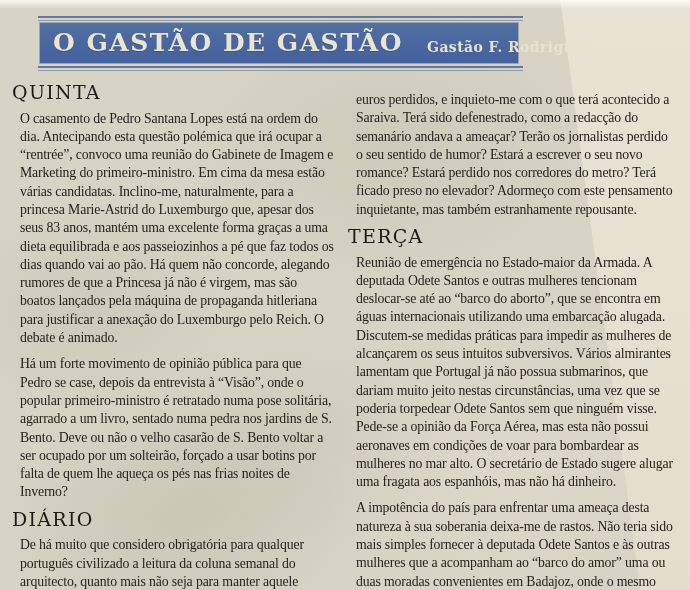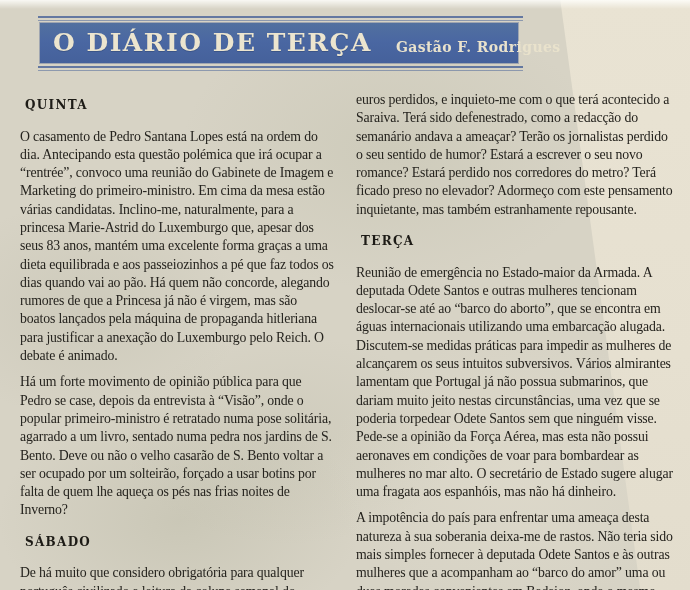--- a/index.html
+++ b/index.html
@@ -78,49 +78,49 @@
   .col-left{ width:330px; margin-right:6px; }
   .col-right{ width:336px; }
   .col p{
     margin:8px;
     font-size:13.8px;
     line-height:18.3px;
     letter-spacing:-0.15px;
     text-align:left;
   }
   .col h2{
-    margin:13px;
+    margin:0;
     font-family:"DejaVu Serif", serif;
-    font-weight:700;
-    font-size:12px;
+    font-weight:400;
+    font-size:19px;
     letter-spacing:1.3px;
     line-height:18.5px;
     color:#1d1b16;
   }
 </style>
 </head>
 <body>
 
 <div class="page">
   <div class="edge-strip"></div>
   <div class="top-sliver"></div>
 
   <div class="rule rule-top"></div>
   <div class="banner">
-    <span class="masthead-title">O DIÁRIO DE TERÇA</span>
+    <span class="masthead-title">O GASTÃO DE GASTÃO</span>
     <span class="masthead-author">Gastão F. Rodrigues</span>
   </div>
   <div class="rule rule-bottom"></div>
 
   <div class="columns">
     <div class="col col-left">
         <h2>QUINTA</h2>
         <p>O casamento de Pedro Santana Lopes está na ordem do dia. Antecipando esta questão polémica que irá ocupar a “rentrée”, convoco uma reunião do Gabinete de Imagem e Marketing do primeiro-ministro. Em cima da mesa estão várias candidatas. Inclino-me, naturalmente, para a princesa Marie-Astrid do Luxemburgo que, apesar dos seus 83 anos, mantém uma excelente forma graças a uma dieta equilibrada e aos passeiozinhos a pé que faz todos os dias quando vai ao pão. Há quem não concorde, alegando rumores de que a Princesa já não é virgem, mas são boatos lançados pela máquina de propaganda hitleriana para justificar a anexação do Luxemburgo pelo Reich. O debate é animado.</p>
         <p>Há um forte movimento de opinião pública para que Pedro se case, depois da entrevista à “Visão”, onde o popular primeiro-ministro é retratado numa pose solitária, agarrado a um livro, sentado numa pedra nos jardins de S. Bento. Deve ou não o velho casarão de S. Bento voltar a ser ocupado por um solteirão, forçado a usar botins por falta de quem lhe aqueça os pés nas frias noites de Inverno?</p>
-        <h2>SÁBADO</h2>
+        <h2>DIÁRIO</h2>
         <p>De há muito que considero obrigatória para qualquer português civilizado a leitura da coluna semanal do arquitecto, quanto mais não seja para manter aquele agradável sentido de superioridade intelectual que nos distingue de outras espécies de mamíferos. Choro os três</p>
       </div>
     <div class="col col-right">
         <p>euros perdidos, e inquieto-me com o que terá acontecido a Saraiva. Terá sido defenestrado, como a redacção do semanário andava a ameaçar? Terão os jornalistas perdido o seu sentido de humor? Estará a escrever o seu novo romance? Estará perdido nos corredores do metro? Terá ficado preso no elevador? Adormeço com este pensamento inquietante, mas também estranhamente repousante.</p>
         <h2>TERÇA</h2>
         <p>Reunião de emergência no Estado-maior da Armada. A deputada Odete Santos e outras mulheres tencionam deslocar-se até ao “barco do aborto”, que se encontra em águas internacionais utilizando uma embarcação alugada. Discutem-se medidas práticas para impedir as mulheres de alcançarem os seus intuitos subversivos. Vários almirantes lamentam que Portugal já não possua submarinos, que dariam muito jeito nestas circunstâncias, uma vez que se poderia torpedear Odete Santos sem que ninguém visse. Pede-se a opinião da Força Aérea, mas esta não possui aeronaves em condições de voar para bombardear as mulheres no mar alto. O secretário de Estado sugere alugar uma fragata aos espanhóis, mas não há dinheiro.</p>
         <p>A impotência do país para enfrentar uma ameaça desta natureza à sua soberania deixa-me de rastos. Não teria sido mais simples fornecer à deputada Odete Santos e às outras mulheres que a acompanham ao “barco do amor” uma ou duas moradas convenientes em Badajoz, onde o mesmo serviço é prestado duma forma mais discreta e sem o risco de enjoo? E o que é que se passa na cabeça de Odete Santos? Será que ela acha que ainda tem idade para estas frivolidades?</p>
       </div>
   </div>
 </div>

